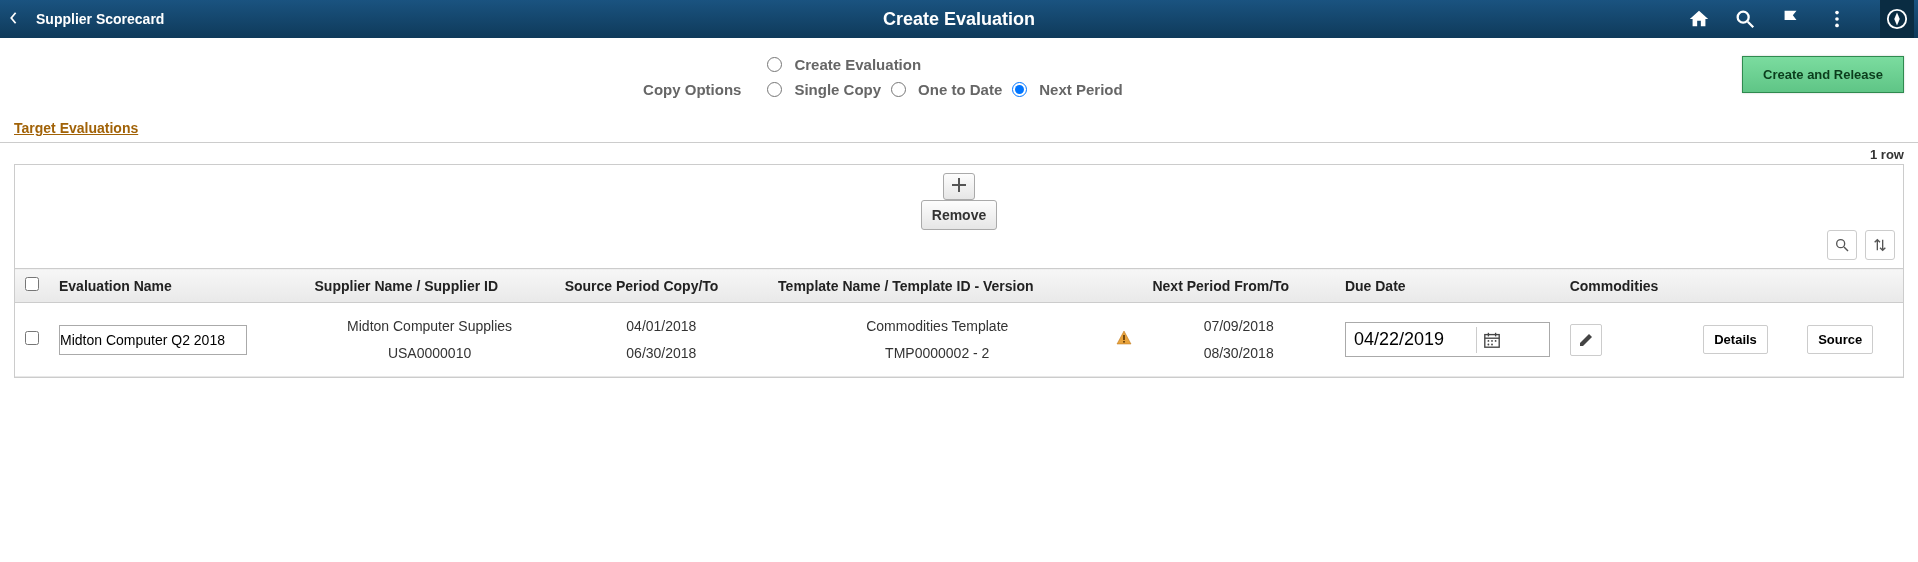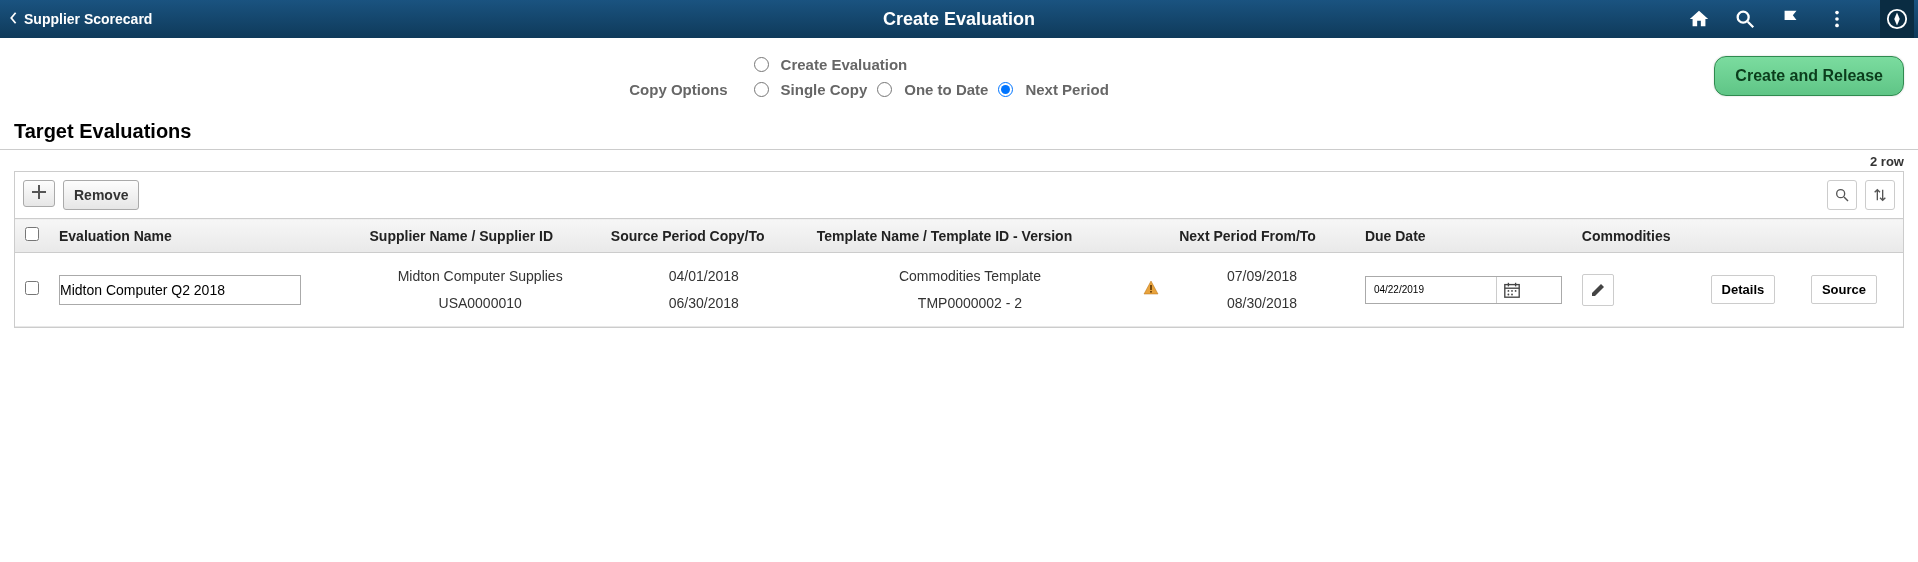--- a/index.html
+++ b/index.html
@@ -14,21 +14,21 @@
     background: linear-gradient(to bottom, #1a5380, #0f3a5a);
     height: 38px;
     display: flex;
     align-items: center;
     color: #fff;
     padding: 0 8px;
     position: relative;
   }
   .back-link {
     display: flex;
-    gap: 6px;
+    gap: 18px;
     font-weight: bold;
     cursor: pointer;
   }
   .back-link svg { width: 10px; height: 14px; fill: #fff; }
   .page-title {
     position: absolute;
     left: 50%;
     transform: translateX(-50%);
     font-size: 18px;
     font-weight: bold;
@@ -81,49 +81,50 @@
   }
   .radio-row input[type="radio"] {
     width: 15px; height: 15px;
     margin-right: 2px;
   }
   .create-release-btn {
     background: linear-gradient(to bottom, #7bdc9f, #5fc586);
     border: 1px solid #2f8a4f;
     color: #0b3d1c;
     font-weight: bold;
-    font-size: 16px;
+    font-size: 13px;
     padding: 10px 20px;
-    border-radius: 12px;
+    border-radius: 0;
     cursor: pointer;
     box-shadow: 0 0 2px rgba(0,0,0,0.2);
   }
   .section-title {
-    color: #000000;
-    font-weight: bold;
-    font-size: 20px;
+    color: #a16207;
+    font-weight: bold;
+    font-size: 14px;
     padding: 4px 14px 6px 14px;
     border-bottom: 1px solid #ccc;
+    text-decoration: underline;
   }
   .row-count {
     text-align: right;
     padding: 4px 14px 2px 0;
     font-size: 13px;
     font-weight: bold;
   }
   .grid-wrap {
     border: 1px solid #ccc;
     margin: 0 14px 14px 14px;
   }
   .toolbar {
     display: flex;
-    align-items: flex-start;
+    align-items: center;
     padding: 8px;
-    gap: 8px;
-    background: #fff;
+    background: #fff;
+    flex-direction: column;
   }
   .tool-btn {
     background: linear-gradient(to bottom, #fdfdfd, #e6e6e6);
     border: 1px solid #aaa;
     border-radius: 3px;
     padding: 6px 10px;
     font-size: 14px;
     cursor: pointer;
     font-weight: bold;
     color: #333;
@@ -167,32 +168,32 @@
     padding: 10px 10px;
     vertical-align: middle;
     font-size: 14px;
     border-bottom: 1px solid #e8e8e8;
   }
   .two-line { line-height: 1.9; text-align: center; }
   .text-input {
     border: 1px solid #aaa;
     padding: 6px 0;
     font-size: 14px;
-    width: 242px;
+    width: 188px;
     background: #fff;
   }
   .date-input-wrap {
     display: flex;
     align-items: center;
     border: 1px solid #aaa;
   }
   .date-input-wrap input {
     border: none;
     padding: 6px 8px;
-    font-size: 10px;
+    font-size: 18px;
     width: 130px;
     outline: none;
   }
   .date-input-wrap .cal-btn {
     border-left: 1px solid #ccc;
     padding: 4px 6px;
     cursor: pointer;
     display: flex;
   }
   .date-input-wrap .cal-btn svg { width: 18px; height: 18px; fill: #444; }
@@ -277,21 +278,21 @@
       <input type="radio" name="copyopt" style="">
       <span>One to Date</span>
       <input type="radio" name="copyopt" checked="" style="">
       <span>Next Period</span>
     </div>
   </div>
   <button class="create-release-btn">Create and Release</button>
 </div>
 
 <div class="section-title">Target Evaluations</div>
-<div class="row-count">2 row</div>
+<div class="row-count">1 row</div>
 
 <div class="grid-wrap">
   <div class="toolbar">
     <button class="tool-btn icon-only">
       <svg viewBox="0 0 14 14">
           <path d="M6 0 H8 V6 H14 V8 H8 V14 H6 V8 H0 V6 H6 Z"></path>
         </svg>
     </button>
     <button class="tool-btn">Remove</button>
     <div class="toolbar-right">

